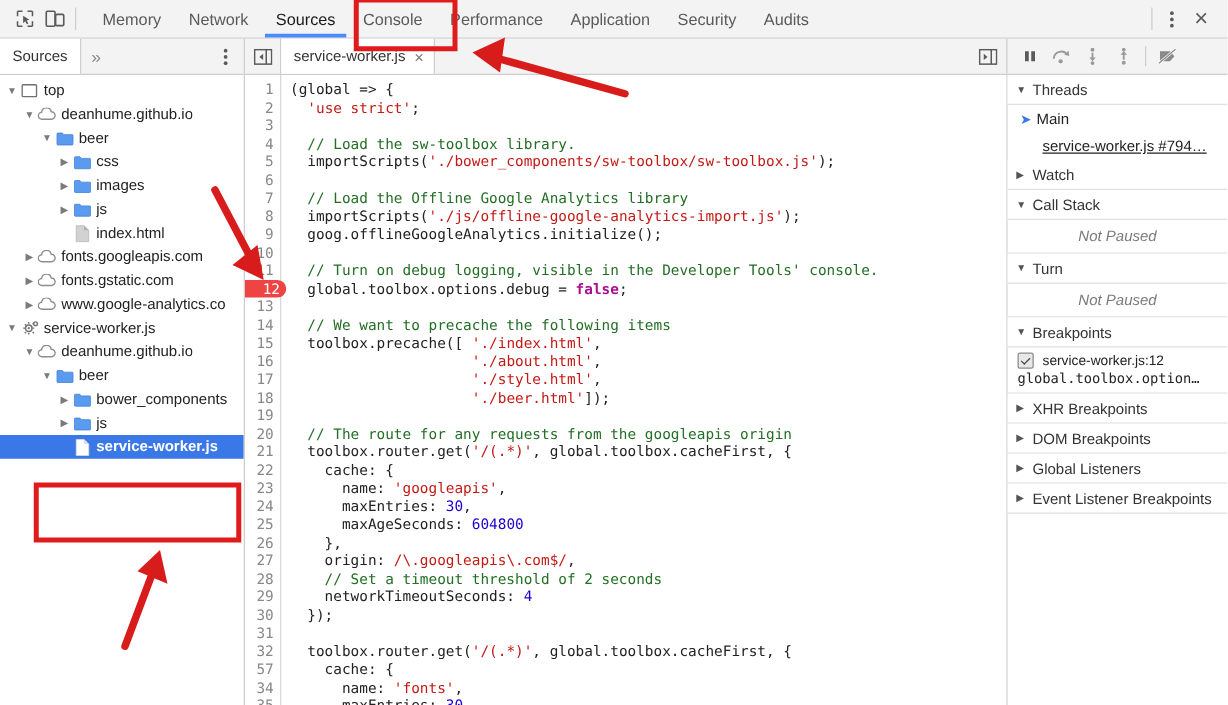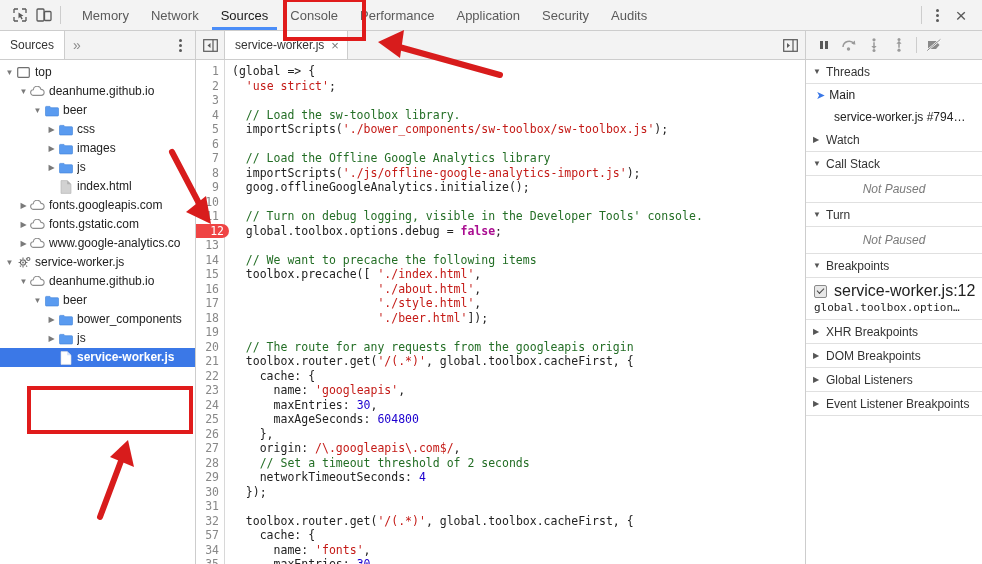--- a/index.html
+++ b/index.html
@@ -90,27 +90,27 @@
   .c-num{color:#1c00cf;}
   .c-kw{color:#aa0d91;font-weight:bold;}
 
   
   .sec{
     display:flex;align-items:center;height:24px;padding-left:7px;font-size:12px;color:#333;
     border-bottom:1px solid #e0e0e0;background:#fff;cursor:pointer;box-sizing:border-box;
   }
   .sec .caret{width:13px;font-size:8px;color:#555;flex:none;}
   .srow{display:flex;align-items:center;height:22px;padding-left:10px;font-size:12px;color:#222;cursor:pointer;white-space:nowrap;}
-  .srow.ind{padding-left:28px;}
+  .srow.ind{padding-left:28px;text-decoration:underline;}
   .notpaused{
     height:26px;display:flex;align-items:center;justify-content:center;
     font-style:italic;color:#7a7a7a;font-size:12px;border-bottom:1px solid #e0e0e0;
   }
   .bp-item{padding:4px 6px 5px 8px;border-bottom:1px solid #e0e0e0;}
-  .bp-top{display:flex;align-items:center;gap:7px;font-size:16px;color:#222;}
+  .bp-top{display:flex;align-items:center;gap:7px;font-size:11px;color:#222;}
   .cbx{
     width:11px;height:11px;border:1px solid #8a8a8a;border-radius:2px;background:#e8e8e8;
     display:inline-flex;align-items:center;justify-content:center;flex:none;
   }
   .cbx:after{content:"";width:6px;height:3px;border-left:1.6px solid #444;border-bottom:1.6px solid #444;transform:rotate(-45deg);margin-bottom:2px;}
   .bp-code{font-family:"DejaVu Sans Mono","Liberation Mono",monospace;font-size:11px;color:#222;margin-top:1px;white-space:nowrap;overflow:hidden;}
   .thread-arrow{color:#3b78e7;font-size:11px;margin-right:4px;}
   .rbox{position:absolute;border:4px solid #e01b1b;box-sizing:border-box;pointer-events:none;}
   svg.arrow{position:absolute;pointer-events:none;overflow:visible;}
 </style>

